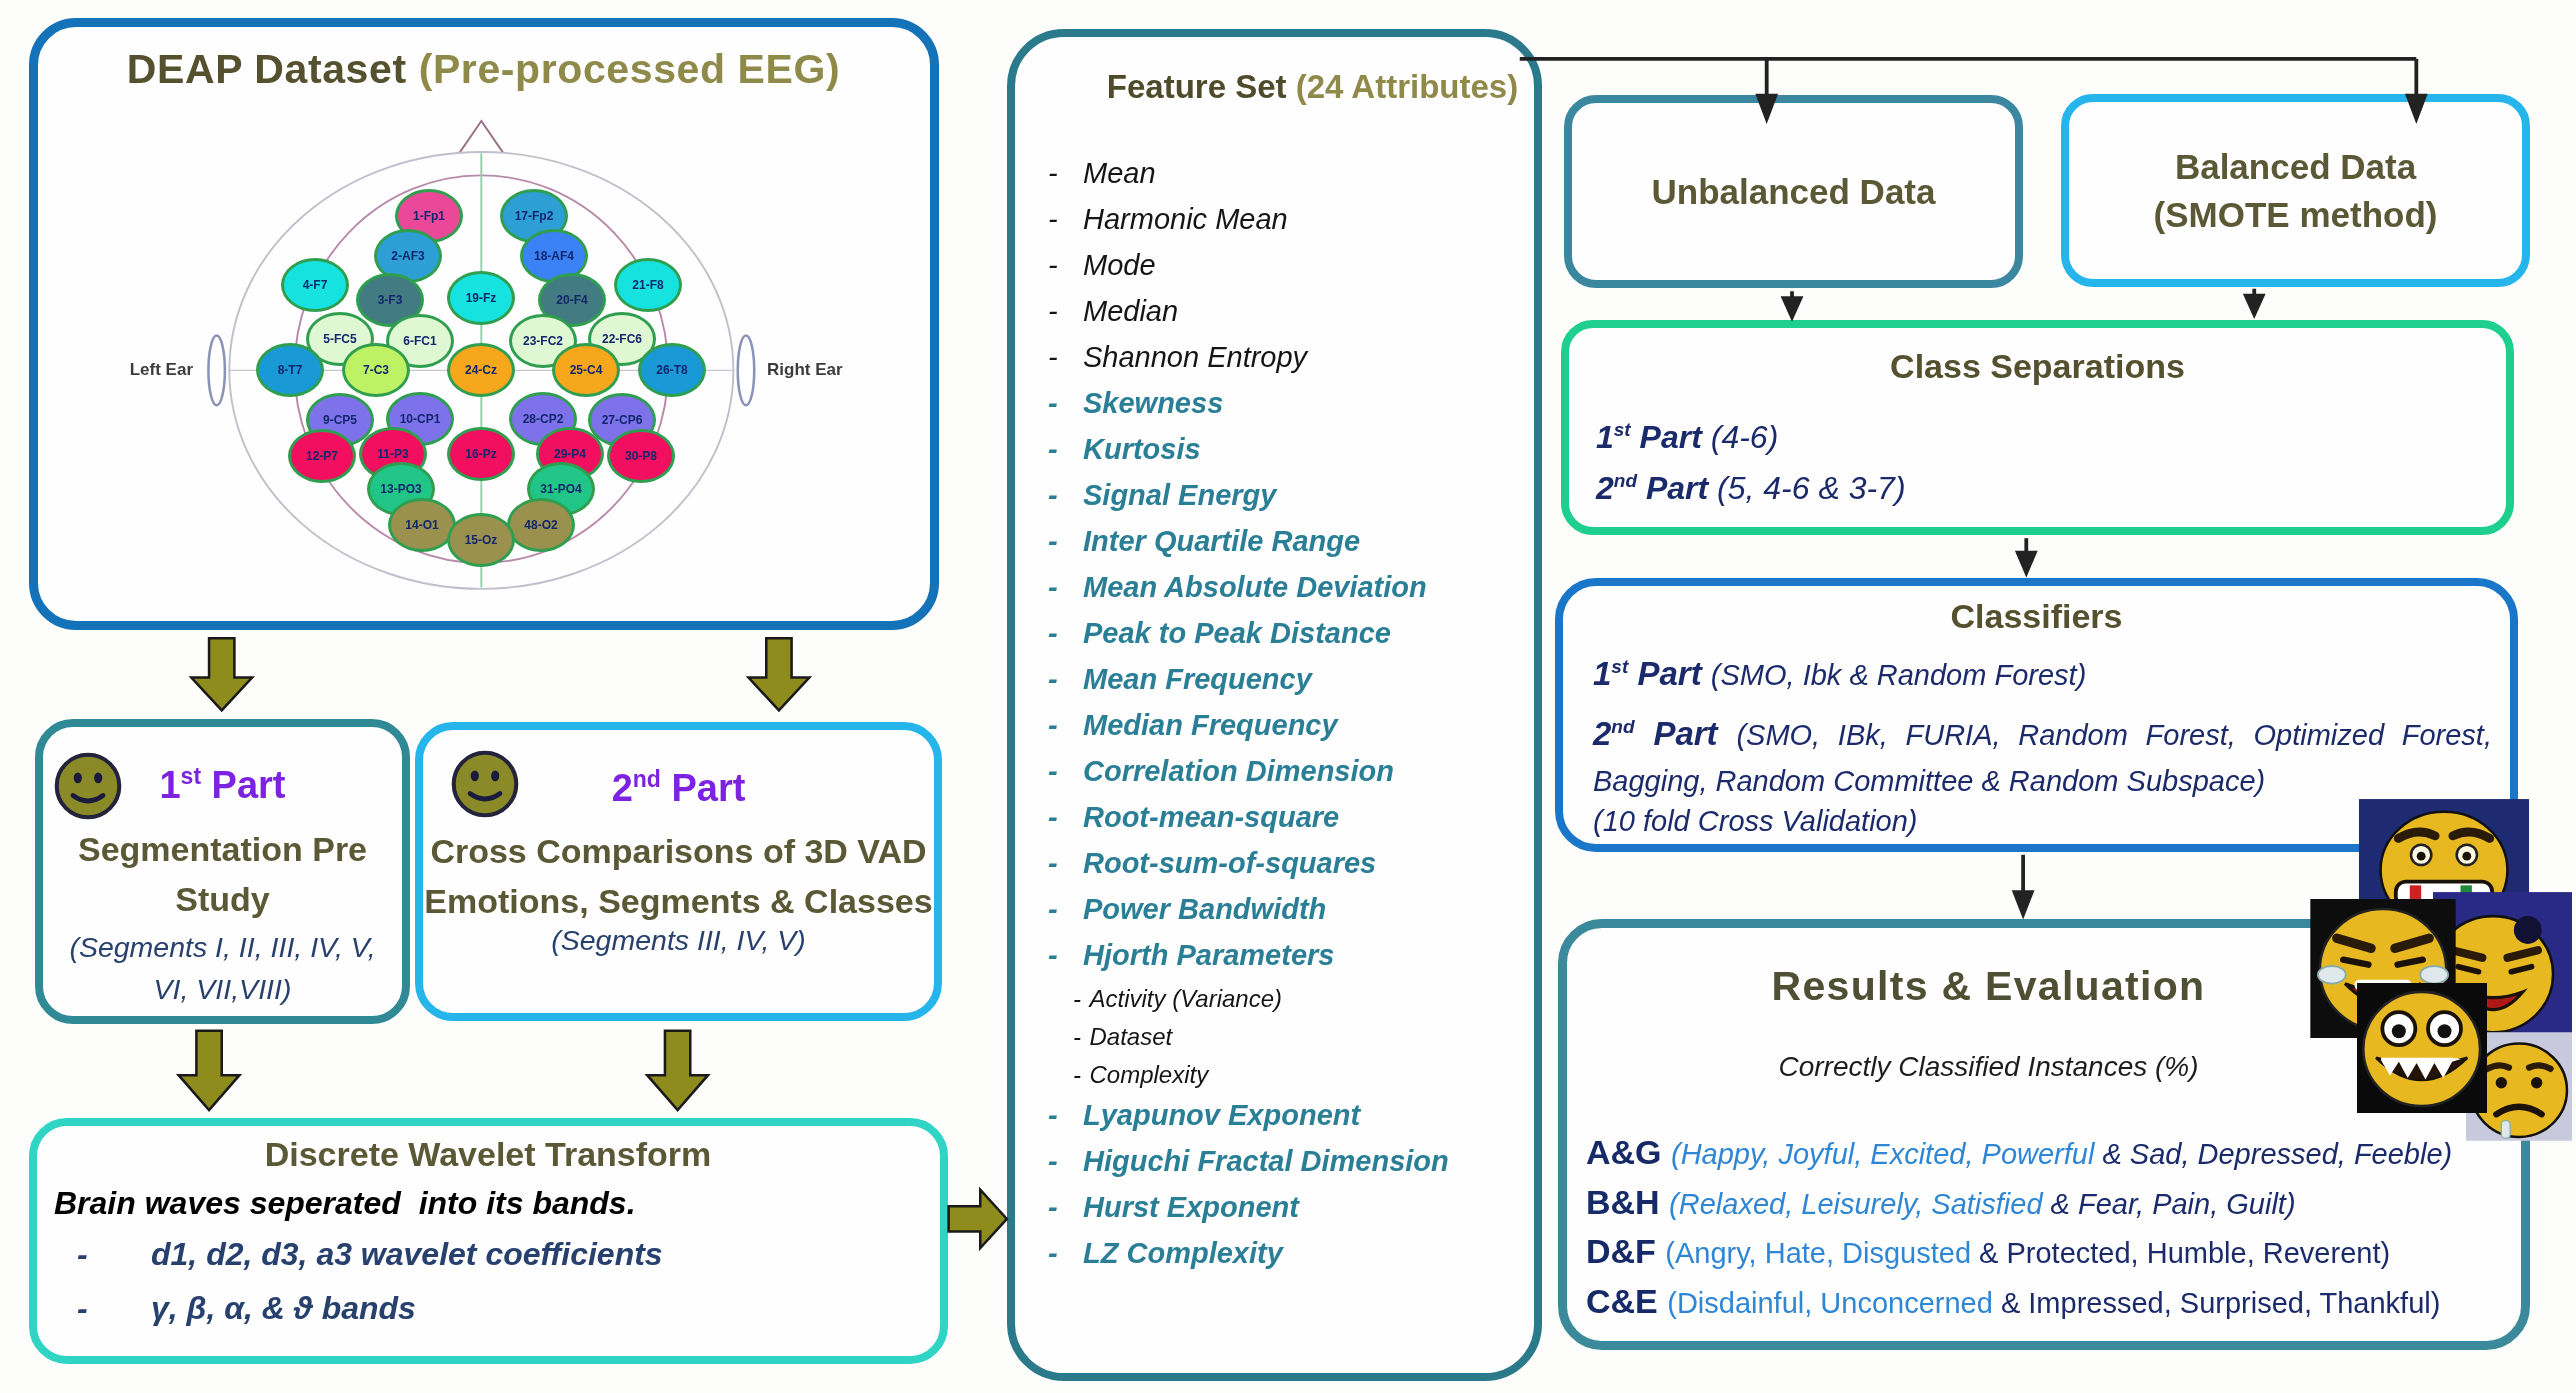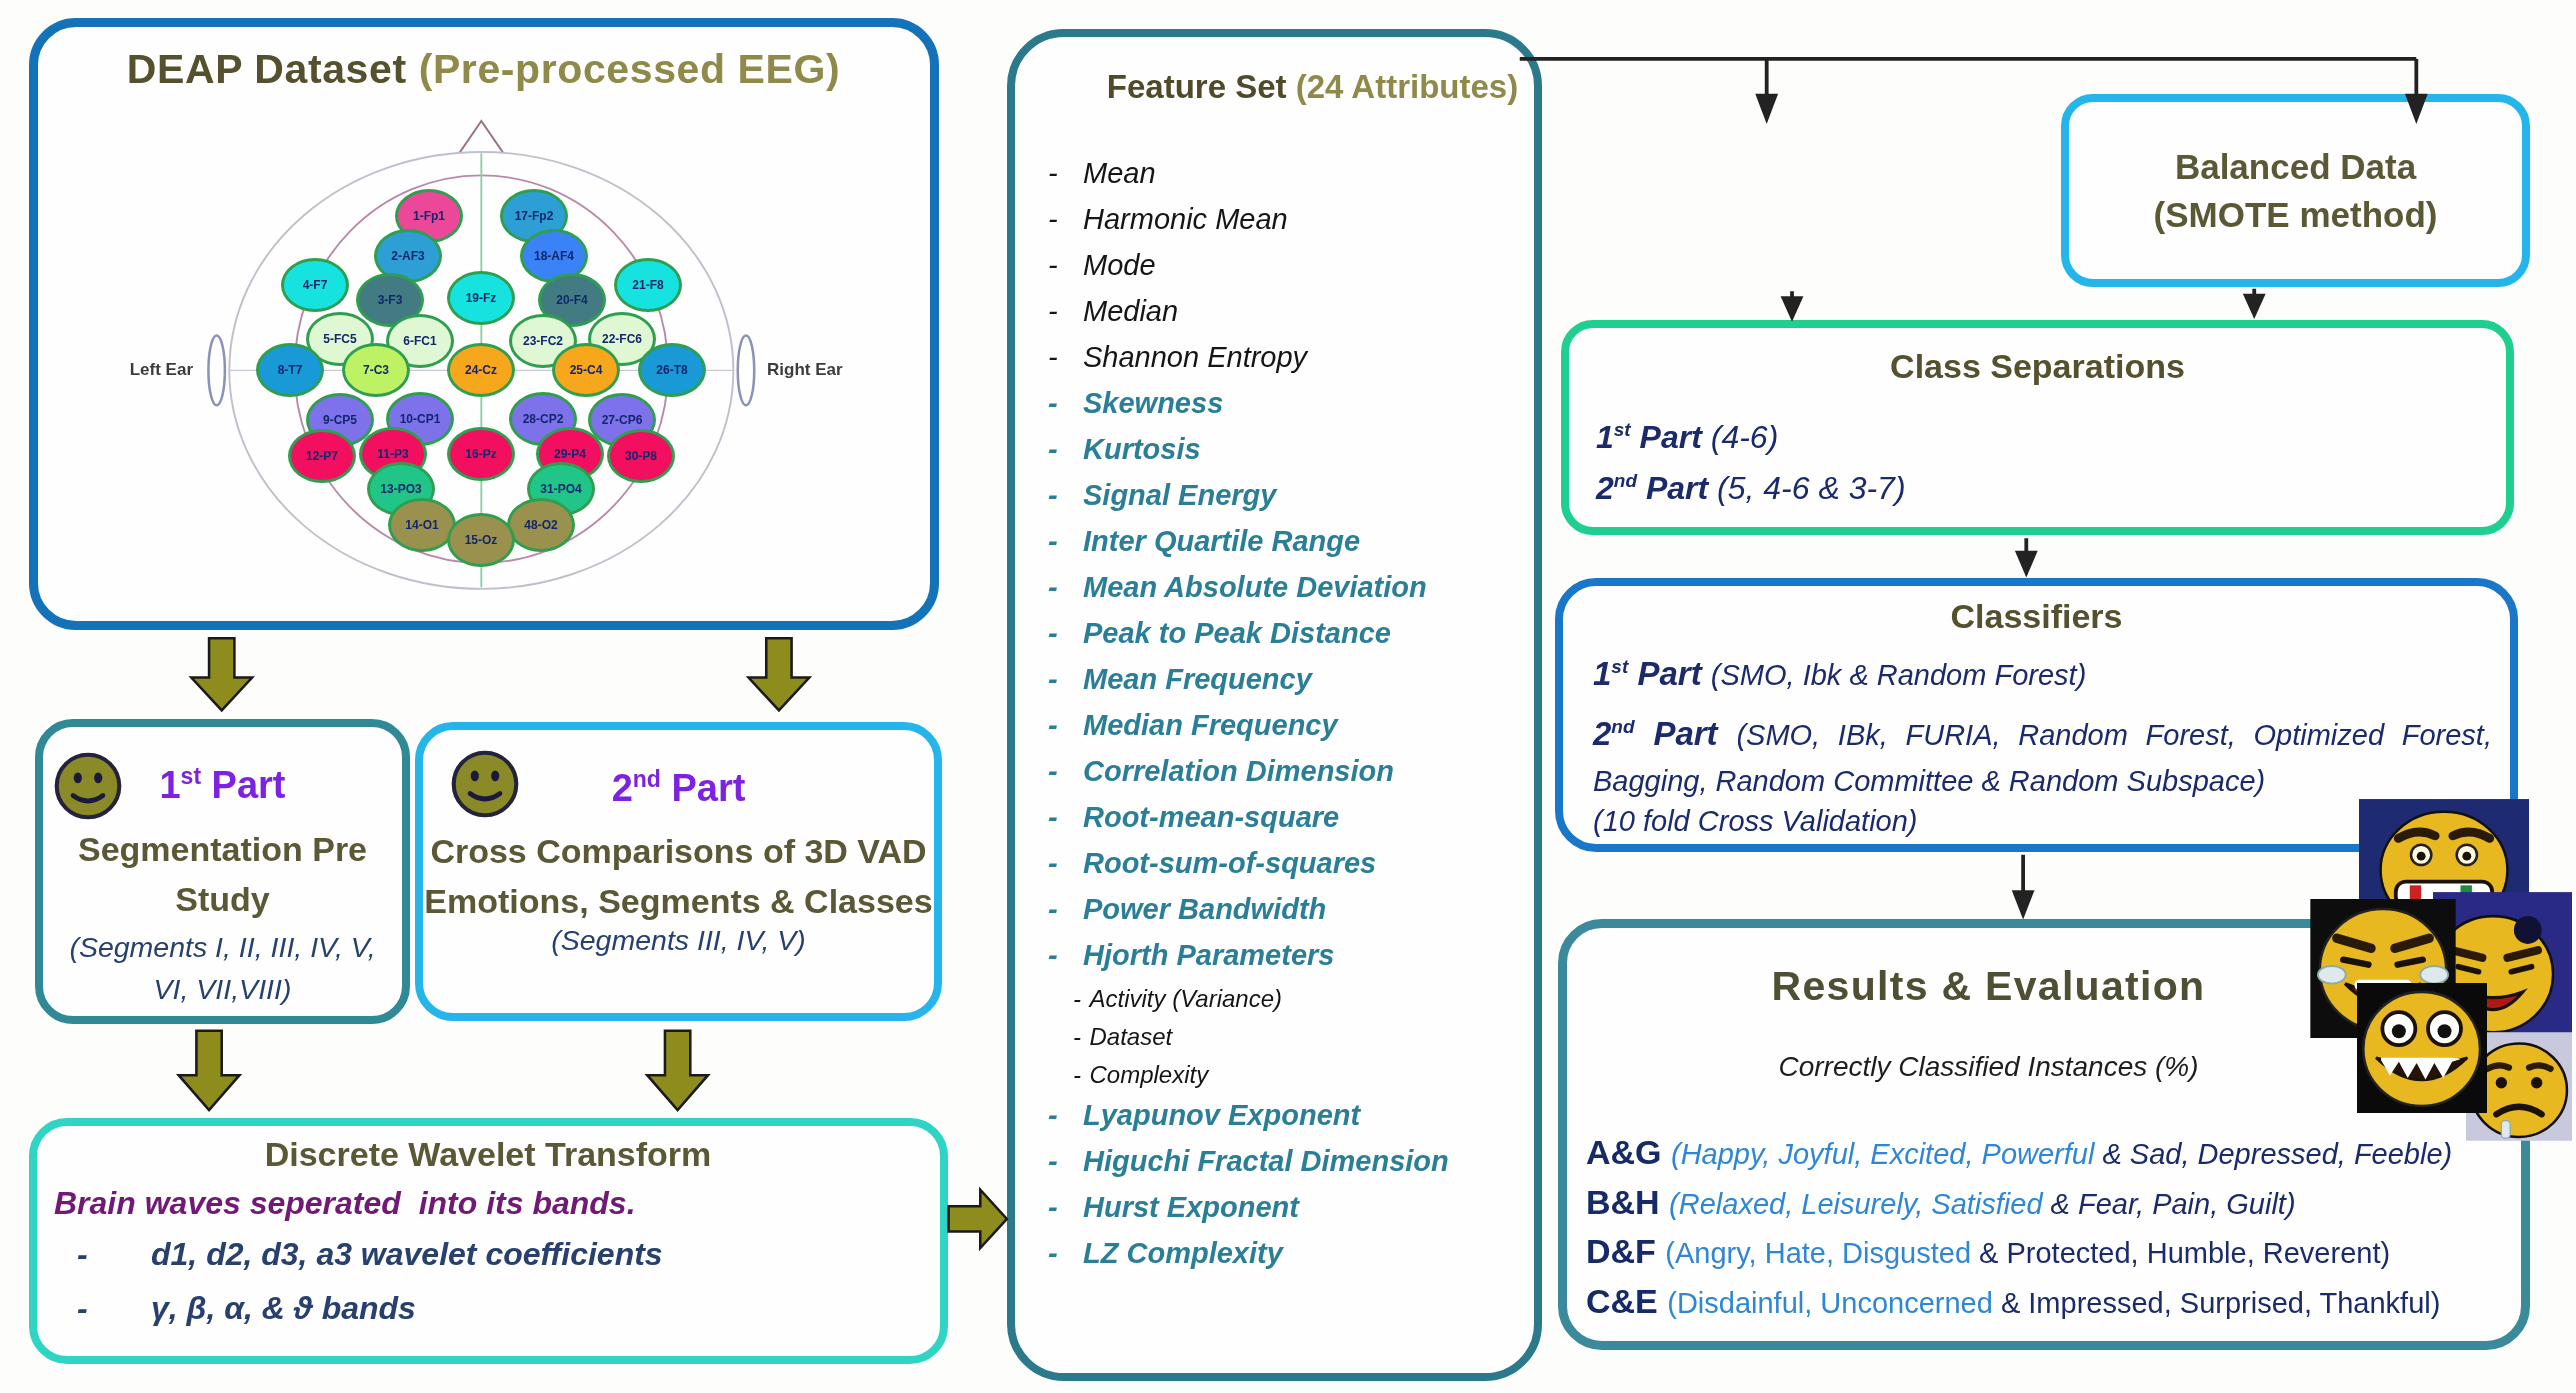--- a/index.html
+++ b/index.html
@@ -20,21 +20,21 @@
 
   .part-box1{left:35px;top:719px;width:375px;height:305px;border:8.2px solid #2f8a96;border-radius:38px;}
   .part-box2{left:415px;top:722px;width:527px;height:299px;border:8.2px solid #25b5ea;border-radius:38px;}
   .part-heading{font-size:38px;font-weight:bold;color:#7d22e0;}
   .part-heading sup{font-size:23px;}
   .olive-title{font-size:34px;font-weight:bold;color:#5b5836;line-height:50px;}
   .navy-note{font-size:28.5px;font-style:italic;color:#27406e;line-height:42px;}
 
   .dwt-box{left:28.5px;top:1118px;width:919px;height:246px;border:8.2px solid #2fd4c4;border-radius:38px;}
   .dwt-title{left:28.5px;top:1135px;width:919px;text-align:center;font-size:34px;font-weight:bold;color:#5b5836;}
-  .dwt-intro{left:54px;top:1185px;font-size:32px;font-style:italic;font-weight:bold;color:#701a75;white-space:pre;}
+  .dwt-intro{left:54px;top:1185px;font-size:32px;font-style:italic;font-weight:bold;color:#000000;white-space:pre;}
   .dwt-line{position:absolute;font-size:32px;font-style:italic;font-weight:bold;color:#27406e;}
   .dwt-dash{position:absolute;font-size:32px;font-style:italic;font-weight:bold;color:#27406e;}
 
   
   .feature-box{left:1007px;top:28.5px;width:535px;height:1352px;border:8.9px solid #2b7a8c;border-radius:57px;}
   .feature-title{left:1007px;top:68px;width:535px;text-align:center;font-size:33px;font-weight:bold;color:#4f4b2a;padding-left:38px;}
   .feature-title .paren{color:#8f8a4a;}
   .feature-list{left:1048px;top:157px;width:488px;}
   .feat-item{display:flex;align-items:baseline;}
   .fi-n{height:46px;font-size:29px;font-style:italic;}
@@ -329,20 +329,23 @@
       <div class="feat-item fi-n fi-teal">
         <span class="dash">-</span>
         <span>Hurst Exponent</span>
       </div>
       <div class="feat-item fi-n fi-teal">
         <span class="dash">-</span>
         <span>LZ Complexity</span>
       </div>
     </div>
 
+  <div class="box unbalanced-box khaki-center">
+    <div>Unbalanced Data</div>
+  </div>
   <div class="box balanced-box khaki-center">
     <div>Balanced Data</div>
     <div>(SMOTE method)</div>
   </div>
 
   <div class="box classsep-box"></div>
   <div class="abs cs-title">Class Separations</div>
   <div class="cs-row" style="top:419px;"><b><span>1</span><sup>st</sup><span> Part </span></b><span>(4-6)</span></div>
   <div class="cs-row" style="top:470px;"><b><span>2</span><sup>nd</sup><span> Part </span></b><span>(5, 4-6 &amp; 3-7)</span></div>
 

